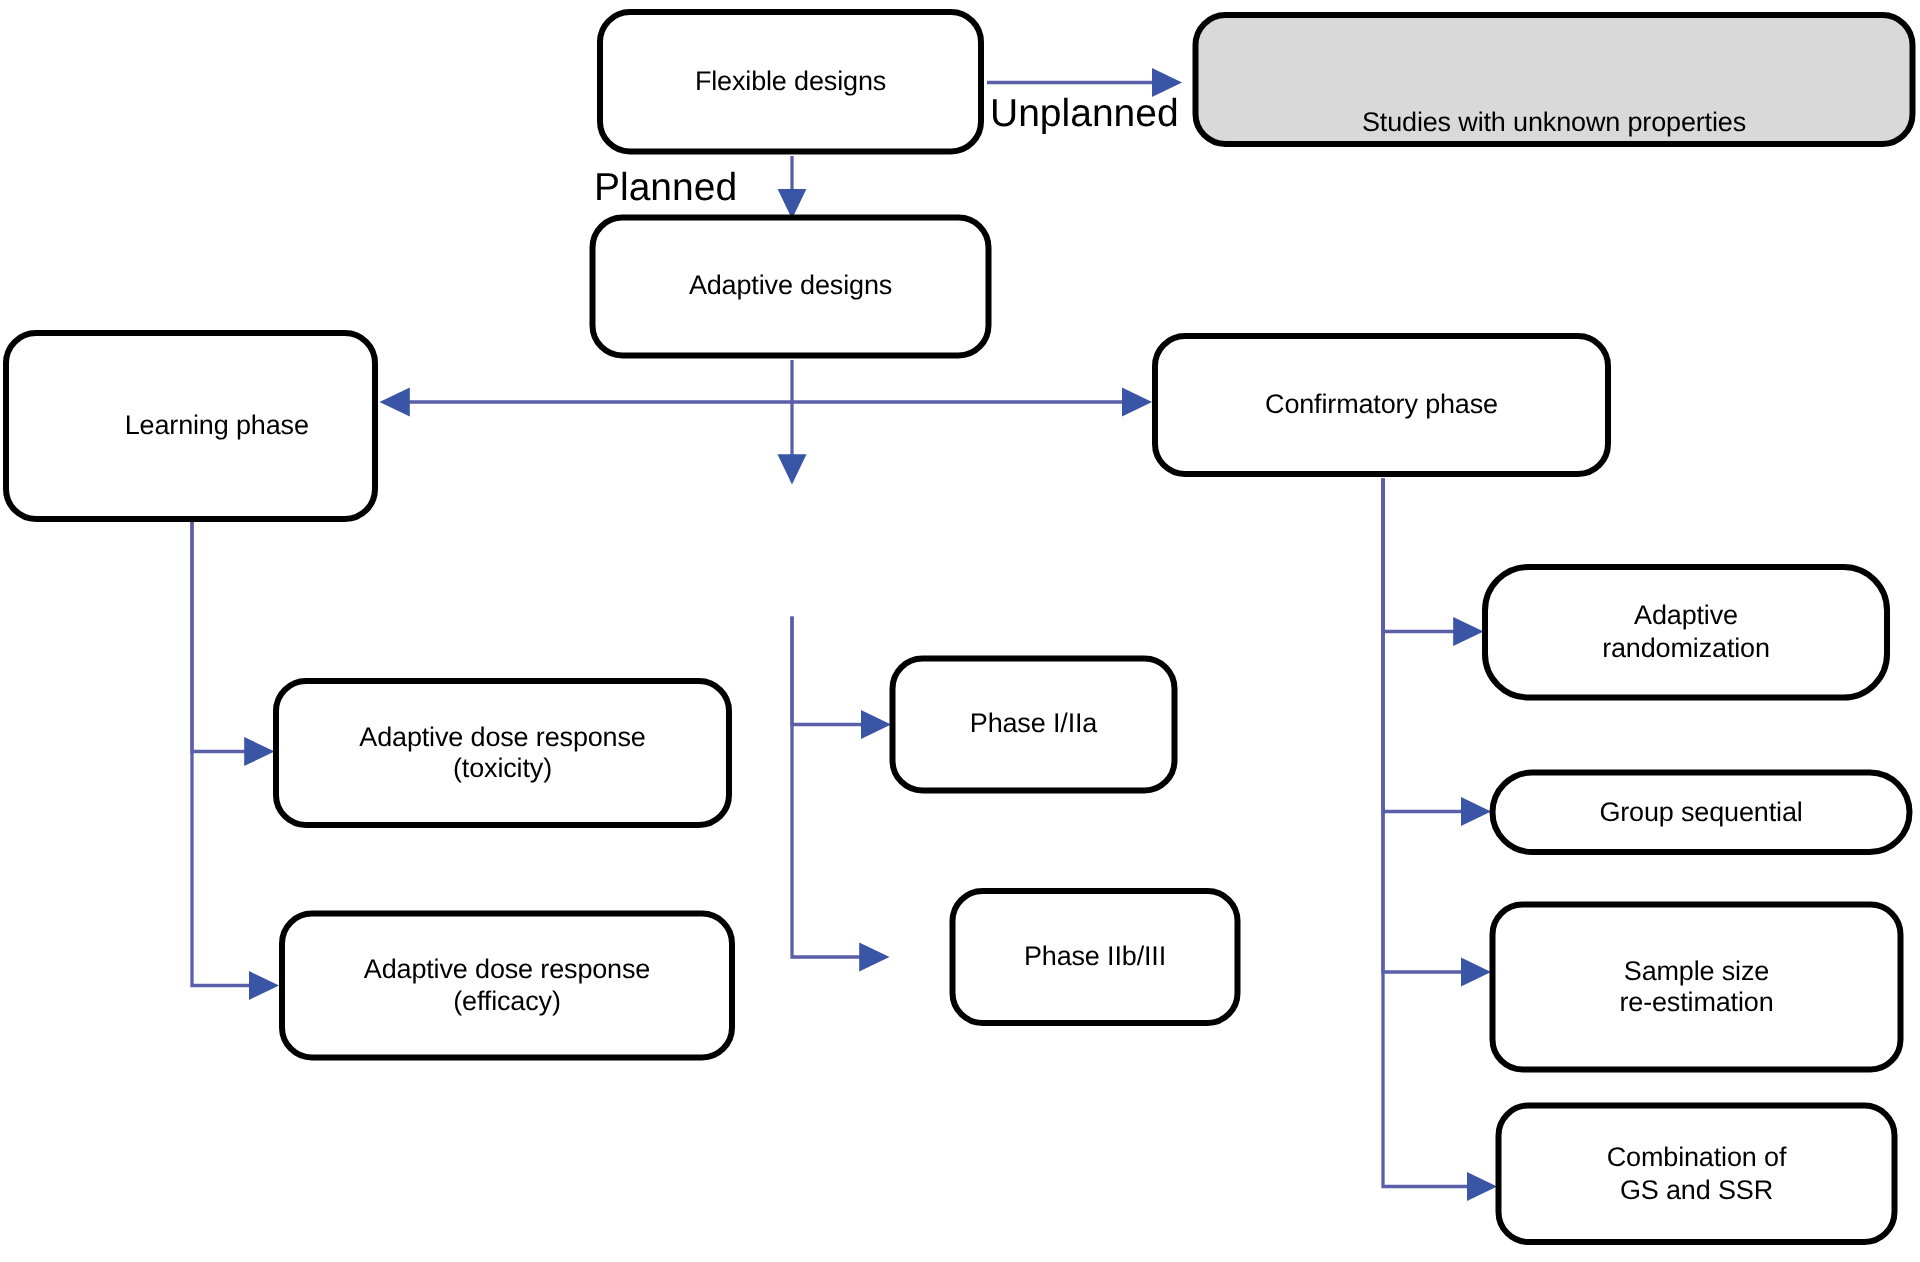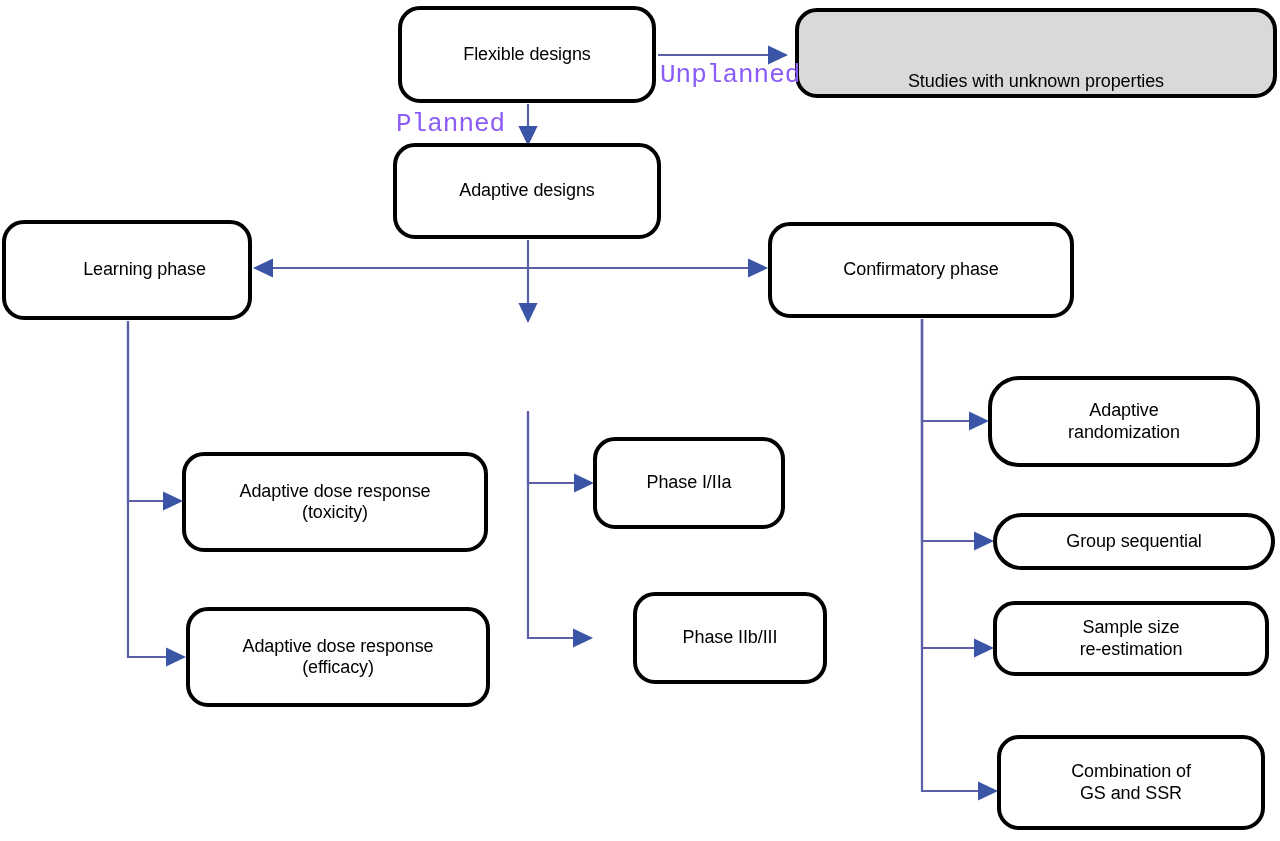--- a/index.html
+++ b/index.html
@@ -46,22 +46,22 @@
   }
   .node.shaded {
     background: #d9d9d9;
   }
   .node .label {
     display: block;
     white-space: pre-line;
   }
   .edge-label {
     position: absolute;
-    color: #8b5cf6;
-    font-family: Liberation Mono, monospace;
+    color: #000000;
+    font-family: Liberation Sans, sans-serif;
     font-size: 26px;
     line-height: 1.1;
     white-space: nowrap;
     z-index: 3;
   }
 </style>
 </head>
 <body>
 
 <div id="canvas">
@@ -133,21 +133,21 @@
   </div>
 
   <div class="node shaded" style="left:795px; top:8px; width:482px; height:90px;align-items:flex-end;">
     <span class="label">Studies with unknown properties</span>
   </div>
 
   <div class="node" style="left:393px; top:143px; width:268px; height:96px;">
     <span class="label">Adaptive designs</span>
   </div>
 
-  <div class="node" style="left:2px; top:220px; width:250px; height:100px;padding-left:45px;">
+  <div class="node" style="left:2px; top:220px; width:250px; height:128px;padding-left:45px;">
     <span class="label">Learning phase</span>
   </div>
 
   <div class="node" style="left:768px; top:222px; width:306px; height:96px;">
     <span class="label">Confirmatory phase</span>
   </div>
 
 
   <div class="node" style="left:988px; top:376px; width:272px; height:91px;border-radius:31px;">
     <span class="label">Adaptive
@@ -160,21 +160,21 @@
   </div>
 
   <div class="node" style="left:593px; top:437px; width:192px; height:92px;">
     <span class="label">Phase I/IIa</span>
   </div>
 
   <div class="node" style="left:993px; top:513px; width:282px; height:57px; border-radius:30px;">
     <span class="label">Group sequential</span>
   </div>
 
-  <div class="node" style="left:993px; top:601px; width:276px; height:75px;">
+  <div class="node" style="left:993px; top:601px; width:276px; height:114px;">
     <span class="label">Sample size
 re-estimation</span>
   </div>
 
   <div class="node" style="left:186px; top:607px; width:304px; height:100px;">
     <span class="label">Adaptive dose response
 (efficacy)</span>
   </div>
 
   <div class="node" style="left:592px; top:592px; width:194px; height:92px;margin-left:41px;">

